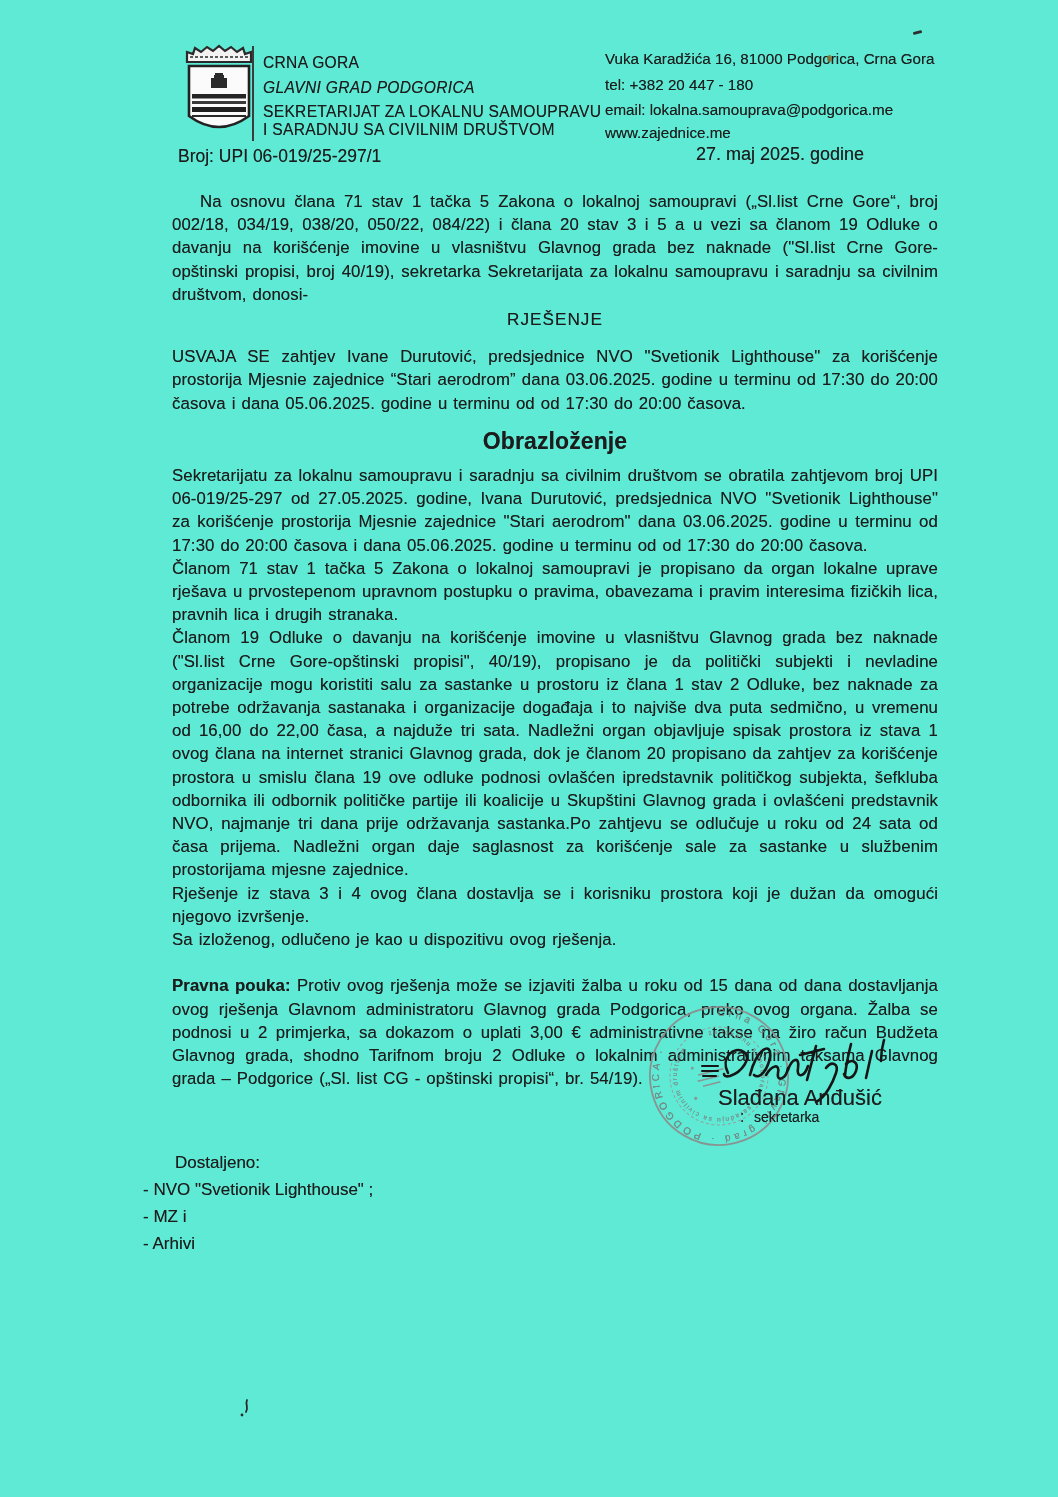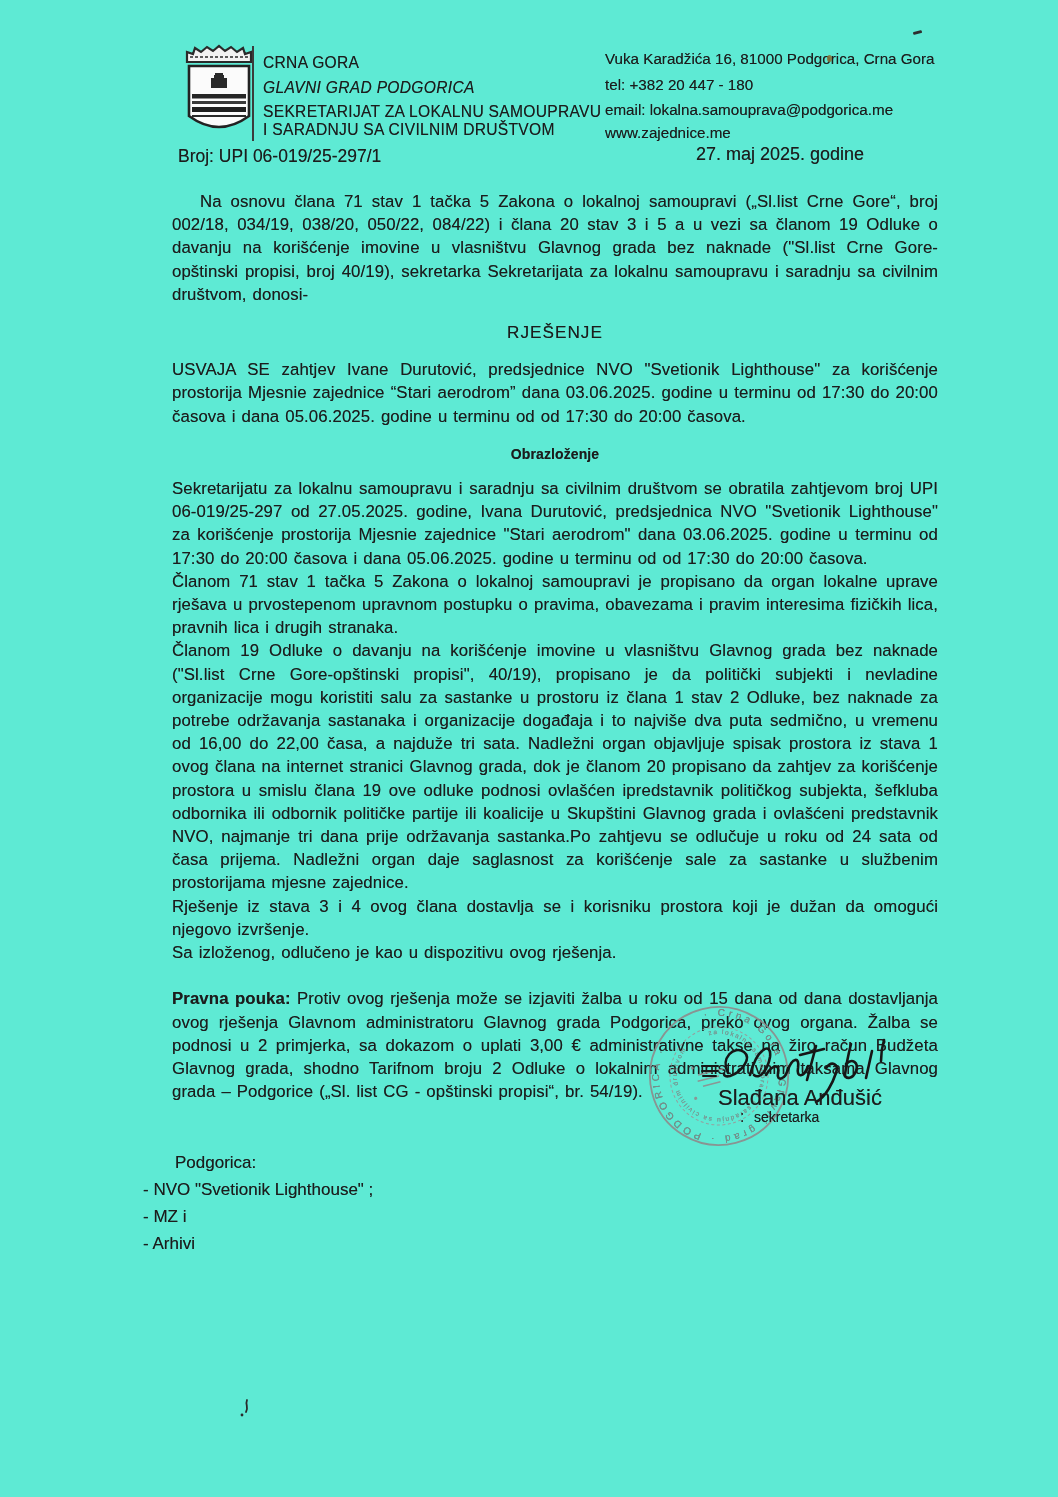--- a/index.html
+++ b/index.html
@@ -22,23 +22,23 @@
   .doc-date{position:absolute;left:696px;top:144px;font-size:18px;white-space:nowrap;}
 
   
   .doc-body{
     position:absolute;left:172px;top:190px;width:766px;
     font-size:16.8px;line-height:23.2px;
     text-align:justify;letter-spacing:0.1px;word-spacing:1.2px;
   }
   .doc-body p{margin:0;}
   .p-intro{text-indent:28px;}
-  .h-rjesenje{display:block;text-align:center;font-weight:400;letter-spacing:1px;margin-top:15px;font-size:17.2px;}
+  .h-rjesenje{display:block;text-align:center;font-weight:400;letter-spacing:1px;margin-top:2px;font-size:17.2px;}
   .p-decision{margin-top:14px !important;}
-  .h-obraz{display:block;text-align:center;font-weight:700;margin:15px 0 11px;font-size:14px;}
+  .h-obraz{display:block;text-align:center;font-weight:700;margin:15px 0 11px;font-size:23px;}
   .p-legal{margin-top:23px !important;}
 
   
   .stamp{position:absolute;left:643px;top:1000px;width:152px;height:152px;transform:rotate(-14deg);opacity:0.92;}
   .signature{position:absolute;left:688px;top:1018px;width:235px;height:95px;}
   .sig-name{position:absolute;left:718px;top:1085px;font-size:22px;white-space:nowrap;}
   .sig-mark{position:absolute;left:740px;top:1108px;font-size:16px;color:#2f2f2f;}
   .sig-title{position:absolute;left:754px;top:1109px;font-size:14px;white-space:nowrap;}
 
   
@@ -133,21 +133,21 @@
       <path d="M184,33 L178,60"></path>
       <path d="M196,22 C194,29 193,36 193,43"></path>
     </g>
   </svg>
 
   <span class="sig-name">Slađana Anđušić</span>
   <span class="sig-mark">:</span>
   <span class="sig-title">sekretarka</span>
 
   <div class="dist">
-    <div class="dist-label">Podgorica:</div>
+    <div class="dist-label">Dostaljeno:</div>
     <div>- NVO "Svetionik Lighthouse" ;</div>
     <div>- MZ i</div>
     <div>- Arhivi</div>
   </div>
 
   <div class="speck-dash"></div>
   <div class="speck-olive"></div>
   <svg class="speck-bottom" viewBox="0 0 16 20">
     <path d="M9,2 C7,7 11,9 8,14" fill="none" stroke="#2a2a2a" stroke-width="1.8" stroke-linecap="round"></path>
     <circle cx="4" cy="17" r="1.4" fill="#2a2a2a"></circle>

